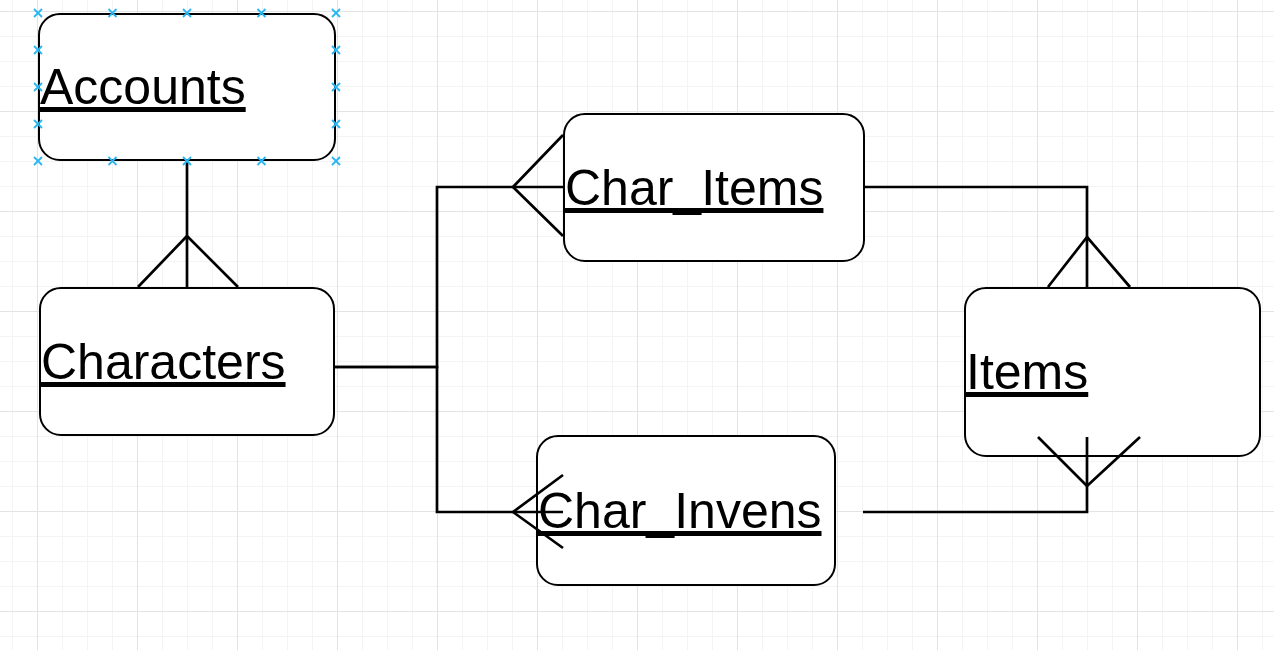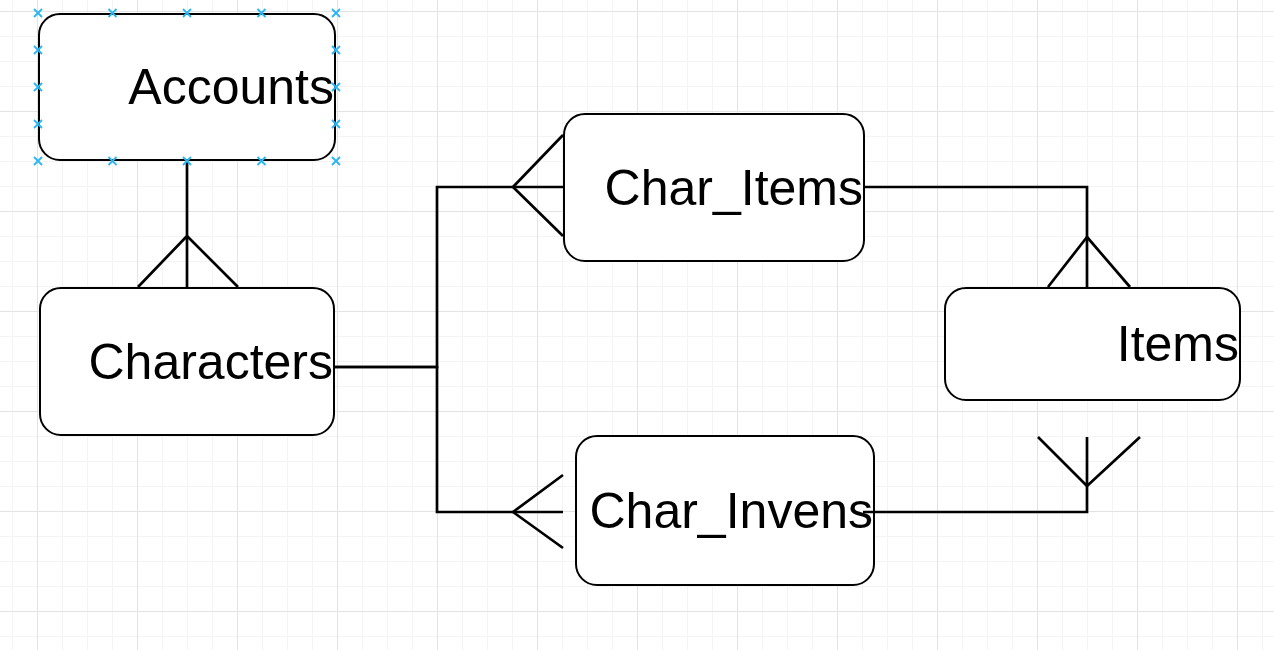--- a/index.html
+++ b/index.html
@@ -16,21 +16,21 @@
     background-size:100px 100px,100px 100px,25px 25px,25px 25px;
     background-position:37px 11px,37px 11px,12px 11px,12px 11px;
     font-family:"Liberation Sans", sans-serif;
   }
   .node{
     position:absolute;
     box-sizing:border-box;
     background:#ffffff;
     border:2.7px solid #000000;
     border-radius:22px;
-    display:flex;align-items:center;justify-content:flex-end;
+    display:flex;align-items:center;justify-content:flex-start;text-decoration:underline;
   }
   .node span{
     font-size:50px;
     line-height:1;
     color:#000000;
     white-space:nowrap;
   }
   svg.overlay{
     position:absolute;left:0;top:0;
     pointer-events:none;
@@ -53,25 +53,25 @@
   </div>
 
   <div class="node" style="left:563px;top:113px;width:302px;height:149px;">
     <span>Char_Items</span>
   </div>
 
   <div class="node" style="left:39px;top:287px;width:296px;height:149px;">
     <span>Characters</span>
   </div>
 
-  <div class="node" style="left:575px;top:435px;width:300px;height:151px;">
+  <div class="node" style="left:536px;top:435px;width:300px;height:151px;">
     <span>Char_Invens</span>
   </div>
 
-  <div class="node" style="left:944px;top:287px;width:297px;height:114px;">
+  <div class="node" style="left:964px;top:287px;width:297px;height:170px;">
     <span>Items</span>
   </div>
 
   <svg class="overlay" width="1274" height="650" viewBox="0 0 1274 650">
     <defs>
       <g id="xmark">
         <path class="handle-mark" d="M-4 -4 L4 4 M-4 4 L4 -4"></path>
       </g>
     </defs>
 

